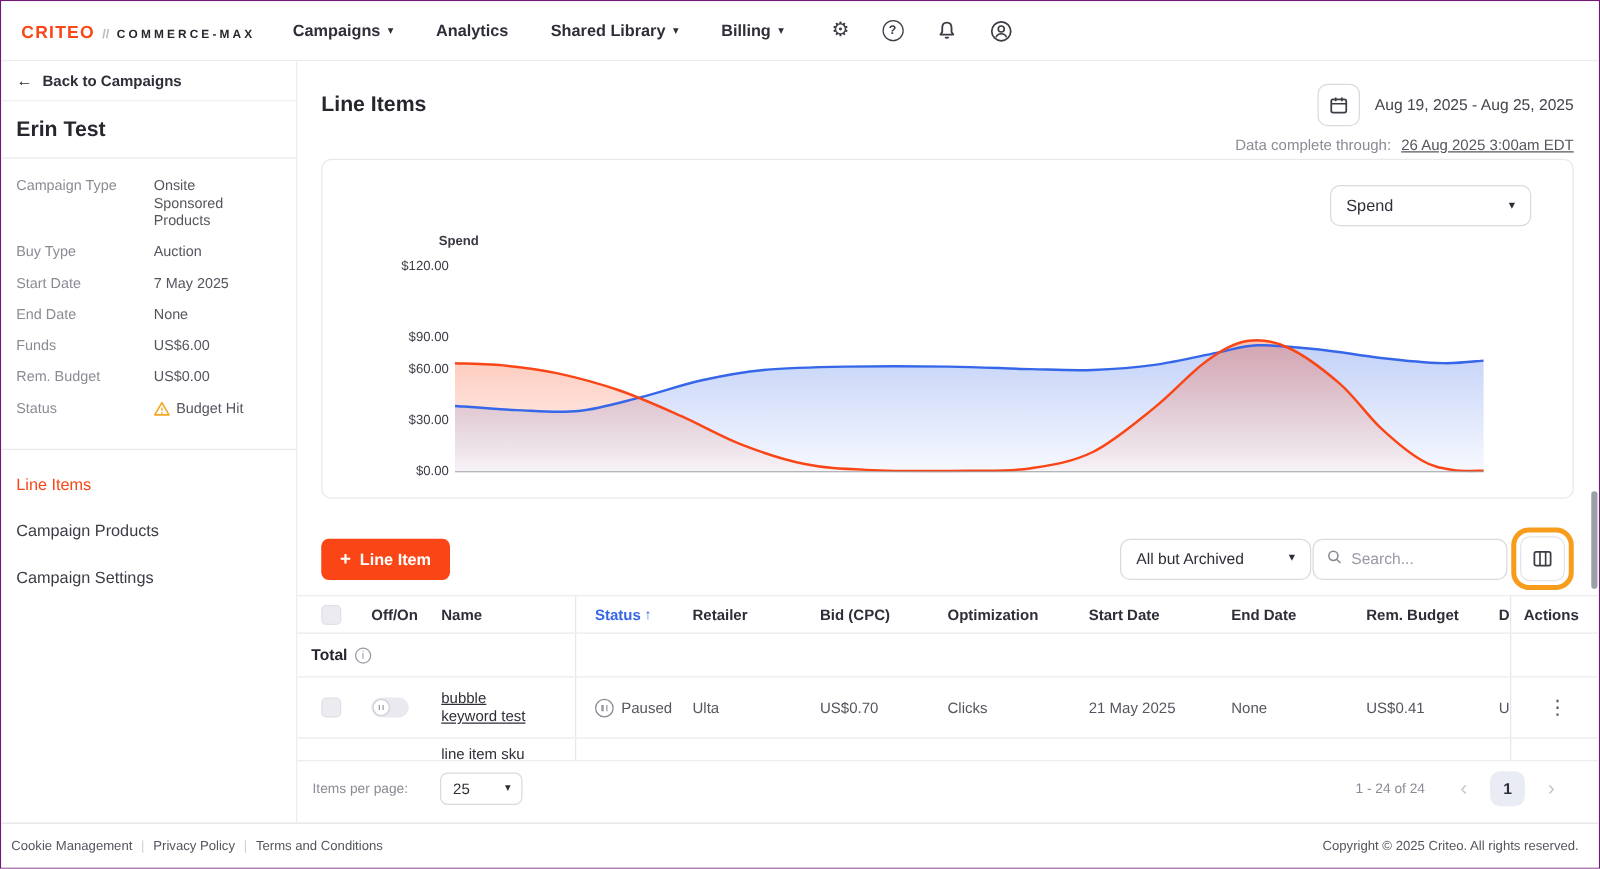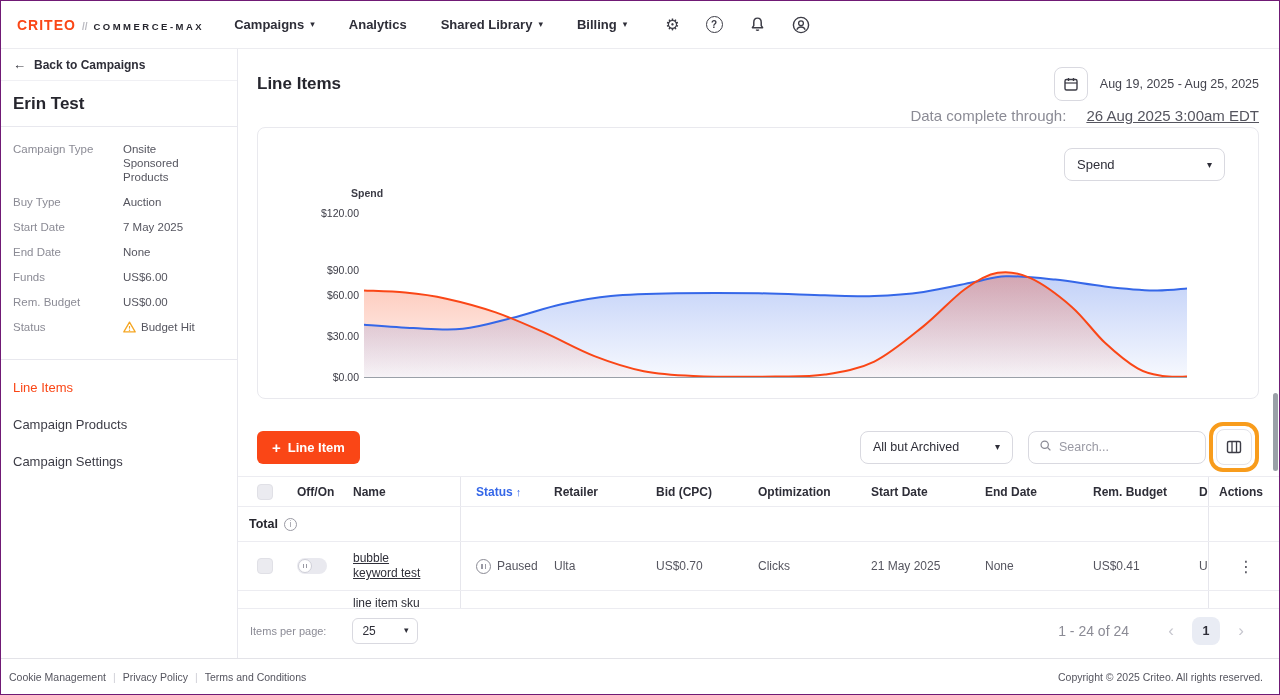--- a/index.html
+++ b/index.html
@@ -54,40 +54,40 @@
   .side-nav-item.active{color:var(--accent)}
 
   
   .main{flex:1;min-width:0;display:flex;flex-direction:column;background:#fff}
   .main-pad{padding:18px 20px 0 19px}
   .main-header{display:flex;align-items:center;height:34px}
   .page-title{font-size:17px;font-weight:bold;color:var(--txt-dark)}
   .date-group{margin-left:auto;display:flex;align-items:center;gap:12px}
   .calendar-btn{width:34px;height:34px;border:1px solid var(--border);border-radius:8px;display:flex;align-items:center;justify-content:center;background:#fff;cursor:pointer;color:var(--txt)}
   .date-range{font-size:12.5px;color:#44444e;cursor:pointer}
-  .data-complete{display:flex;justify-content:flex-end;align-items:center;gap:20px;margin-top:8px;font-size:15px;color:var(--txt-gray);height:12px}
+  .data-complete{display:flex;justify-content:flex-end;align-items:flex-start;gap:8px;margin-top:8px;font-size:12px;color:var(--txt-gray);height:12px}
   .data-complete-link{color:var(--txt-mid);text-decoration:underline;cursor:pointer}
 
   
   .chart-panel{position:relative;margin-top:6px;height:272px;border:1px solid #e9e9ee;border-radius:8px;background:#fff}
   .metric-select{position:absolute;right:33px;top:20px;width:161px;height:33px;border:1px solid var(--border);border-radius:8px;display:flex;align-items:center;padding:0 12px;font-size:13px;color:#2e2e38;cursor:pointer;background:#fff}
   .metric-select .caret{margin-left:auto;font-size:10px}
   .y-title{position:absolute;left:93px;top:59px;font-size:10.5px;font-weight:bold;color:var(--txt)}
   .y-ticks{position:absolute;left:0;top:0;width:101px;height:272px}
   .y-ticks div{position:absolute;right:0;font-size:10.5px;font-weight:normal;color:var(--txt);white-space:nowrap}
   .chart-svg{position:absolute;left:106px;top:86px;display:block}
 
   
   .toolbar{display:flex;align-items:center;margin-top:31px;height:34px}
   .add-btn{display:flex;align-items:center;gap:7px;background:var(--accent);color:#fff;border:none;border-radius:6px;height:33px;padding:0 15px;font-size:13px;font-weight:600;cursor:pointer;font-family:inherit}
   .add-btn .plus{font-size:15px;font-weight:bold;line-height:1}
   .right-tools{margin-left:auto;display:flex;align-items:center}
   .filter-select{width:153px;height:33px;border:1px solid var(--border);border-radius:8px;display:flex;align-items:center;padding:0 12px;font-size:12.5px;color:#2e2e38;cursor:pointer;background:#fff}
   .filter-select .caret{margin-left:auto;font-size:10px}
-  .search-box{width:178px;height:33px;border:1px solid var(--border);border-radius:8px;display:flex;align-items:center;padding:0 10px;gap:7px;margin-left:15px;color:#8a8a94;background:#fff}
+  .search-box{width:156px;height:33px;border:1px solid var(--border);border-radius:8px;display:flex;align-items:center;padding:0 10px;gap:7px;margin-left:1px;color:#8a8a94;background:#fff}
   .search-box input{border:none;outline:none;width:100%;font-size:12.5px;color:var(--txt);font-family:inherit;background:transparent}
   .search-box input::placeholder{color:#9a9aa4}
   .ring{margin-left:3px;width:50px;height:50px;border:4px solid var(--ring);border-radius:14px;display:flex;align-items:center;justify-content:center;flex:0 0 50px}
   .col-btn{width:36px;height:36px;border:1px solid #e3e3e9;border-radius:8px;background:#fff;display:flex;align-items:center;justify-content:center;cursor:pointer;color:var(--txt)}
 
   
   .table{margin-top:12px}
   .t-row{display:flex;align-items:center;border-bottom:1px solid var(--line)}
   .t-head{height:31px;border-top:1px solid var(--line)}
   .t-head .c{font-size:12px;font-weight:600;color:#2e2e38}
@@ -118,21 +118,21 @@
   .info-ic{width:13px;height:13px;border:1px solid #9a9aa4;border-radius:50%;display:inline-flex;align-items:center;justify-content:center;font-size:9px;color:#9a9aa4;cursor:pointer;font-style:normal}
   .kebab{font-size:16px;color:var(--txt-mid);cursor:pointer;margin-left:19px}
   .partial-name{padding-top:5px}
 
   
   .pagination{border-top:1px solid var(--line);height:44px;display:flex;align-items:center;padding:0 25px 0 12px}
   .ipp-label{font-size:11px;color:var(--txt-gray)}
   .ipp-select{width:66px;height:26px;border:1px solid var(--border);border-radius:6px;display:flex;align-items:center;padding:0 9px;font-size:12px;color:#2e2e38;margin-left:26px;cursor:pointer}
   .ipp-select .caret{margin-left:auto;font-size:9px}
   .pag-right{margin-left:auto;display:flex;align-items:center;gap:8px}
-  .pag-range{font-size:14px;color:var(--txt-gray);margin-right:21px}
+  .pag-range{font-size:11px;color:var(--txt-gray);margin-right:10px}
   .pag-arrow{width:26px;height:26px;display:flex;align-items:center;justify-content:center;color:#c6c6ce;font-size:17px;cursor:default}
   .pag-page{width:28px;height:28px;border-radius:8px;background:#e9ecf4;display:flex;align-items:center;justify-content:center;font-size:12.5px;color:#2e2e38;font-weight:600;cursor:pointer}
 
   
   .footer{flex:0 0 36px;border-top:1px solid #e3e3e8;display:flex;align-items:center;padding:0 16px 0 8px;font-size:10.5px;color:var(--txt-mid);background:#fff}
   .f-links{display:flex;align-items:center}
   .f-link{cursor:pointer}
   .f-sep{color:#cfcfd6;margin:0 7px}
   .f-copy{margin-left:auto}
 

